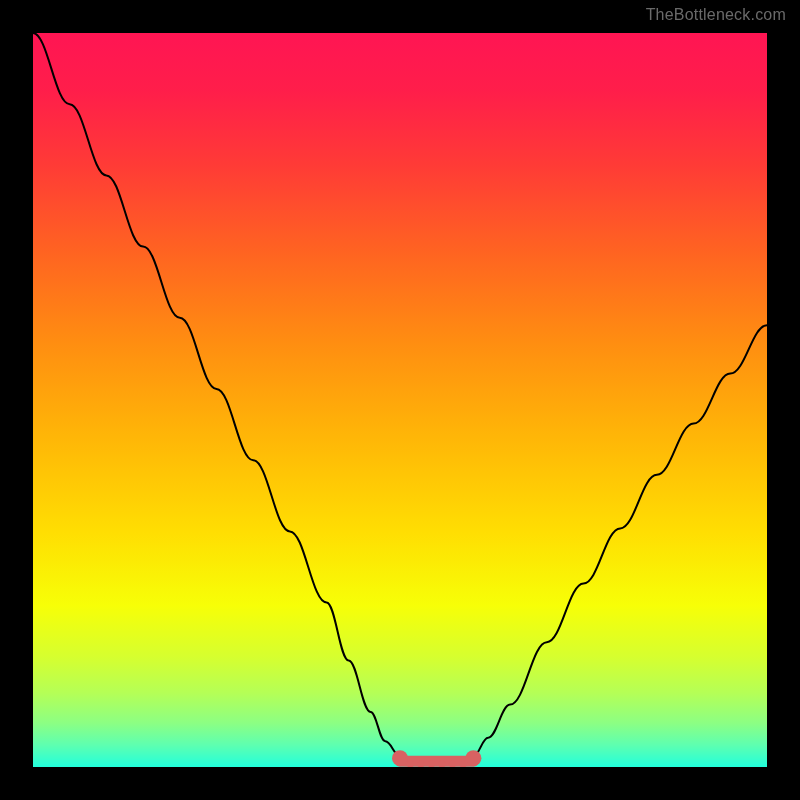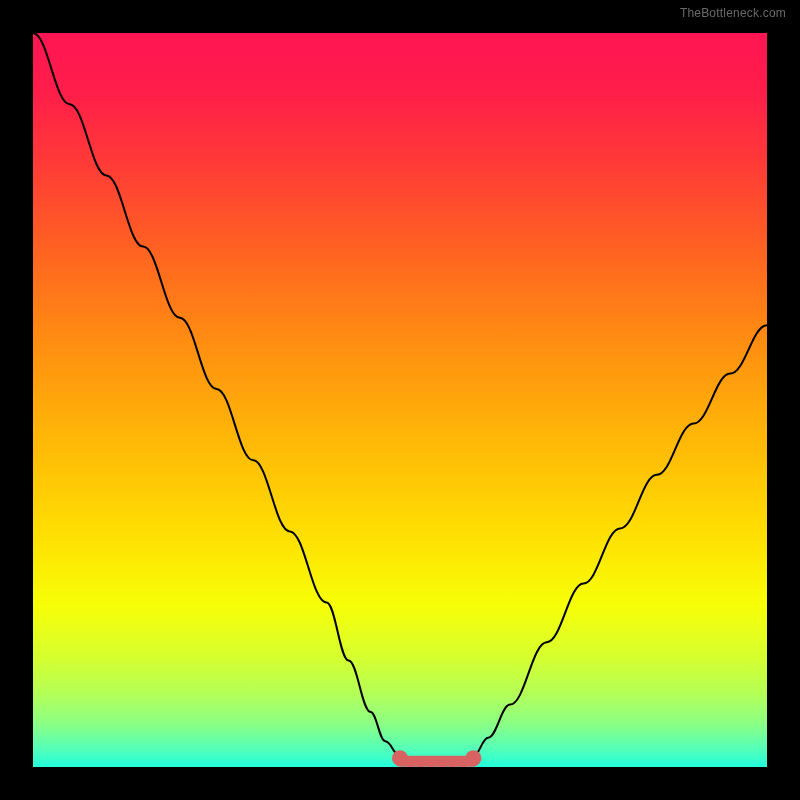--- a/index.html
+++ b/index.html
@@ -37,21 +37,21 @@
     left: 0;
     top: 0;
     width: 100%;
     height: 100%;
   }
   .watermark {
     position: absolute;
     top: 6px;
     right: 14px;
     color: #6a6a6a;
-    font-size: 12px;
+    font-size: 16px;
     font-weight: 500;
     letter-spacing: 0.2px;
     user-select: none;
   }
 </style>
 </head>
 <body>
 
 <div class="frame">
 

